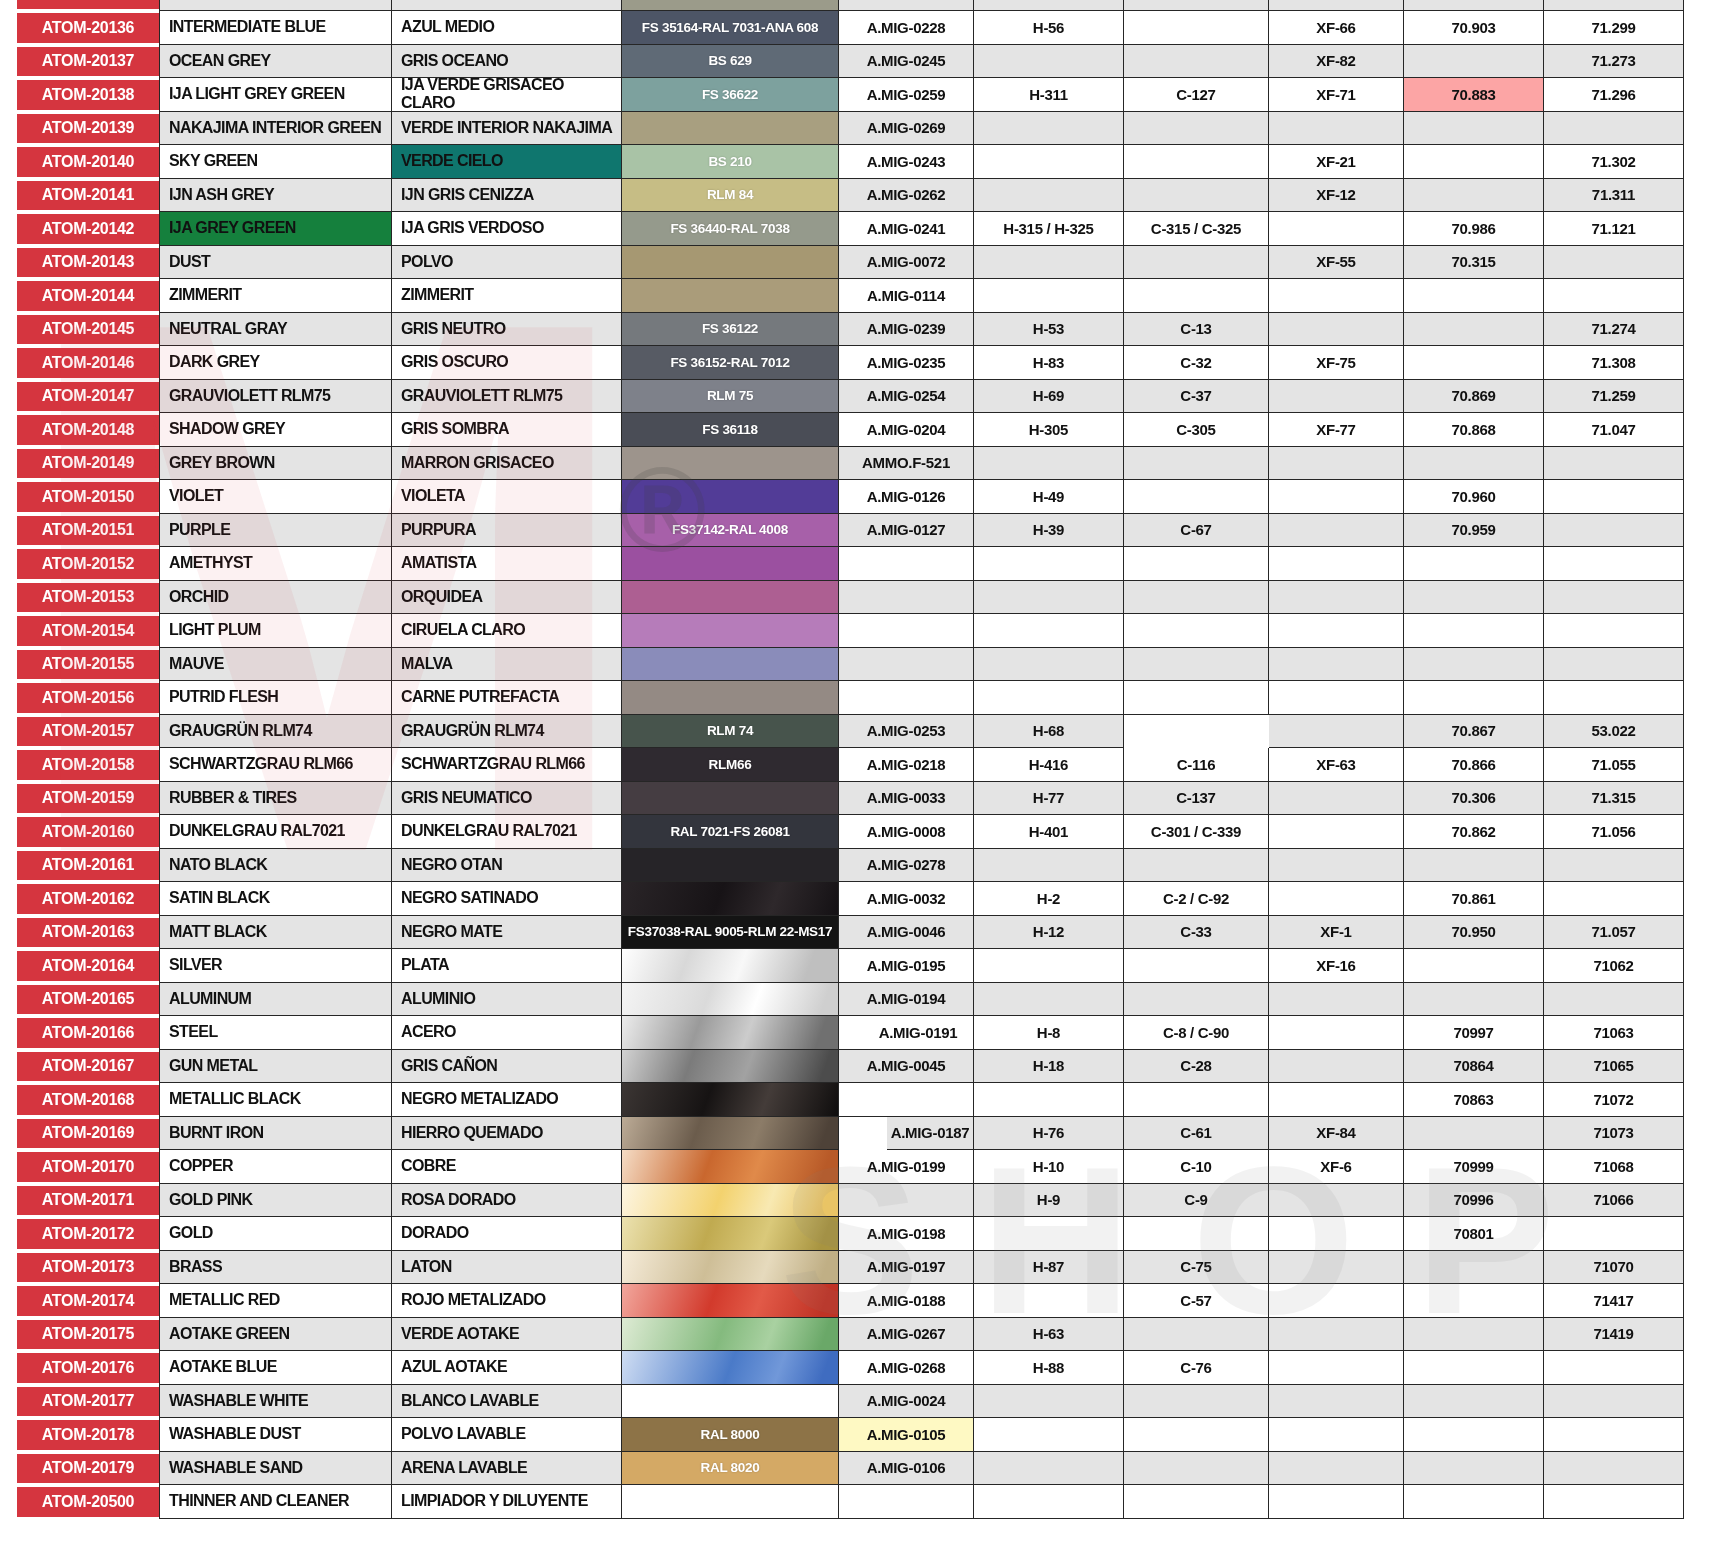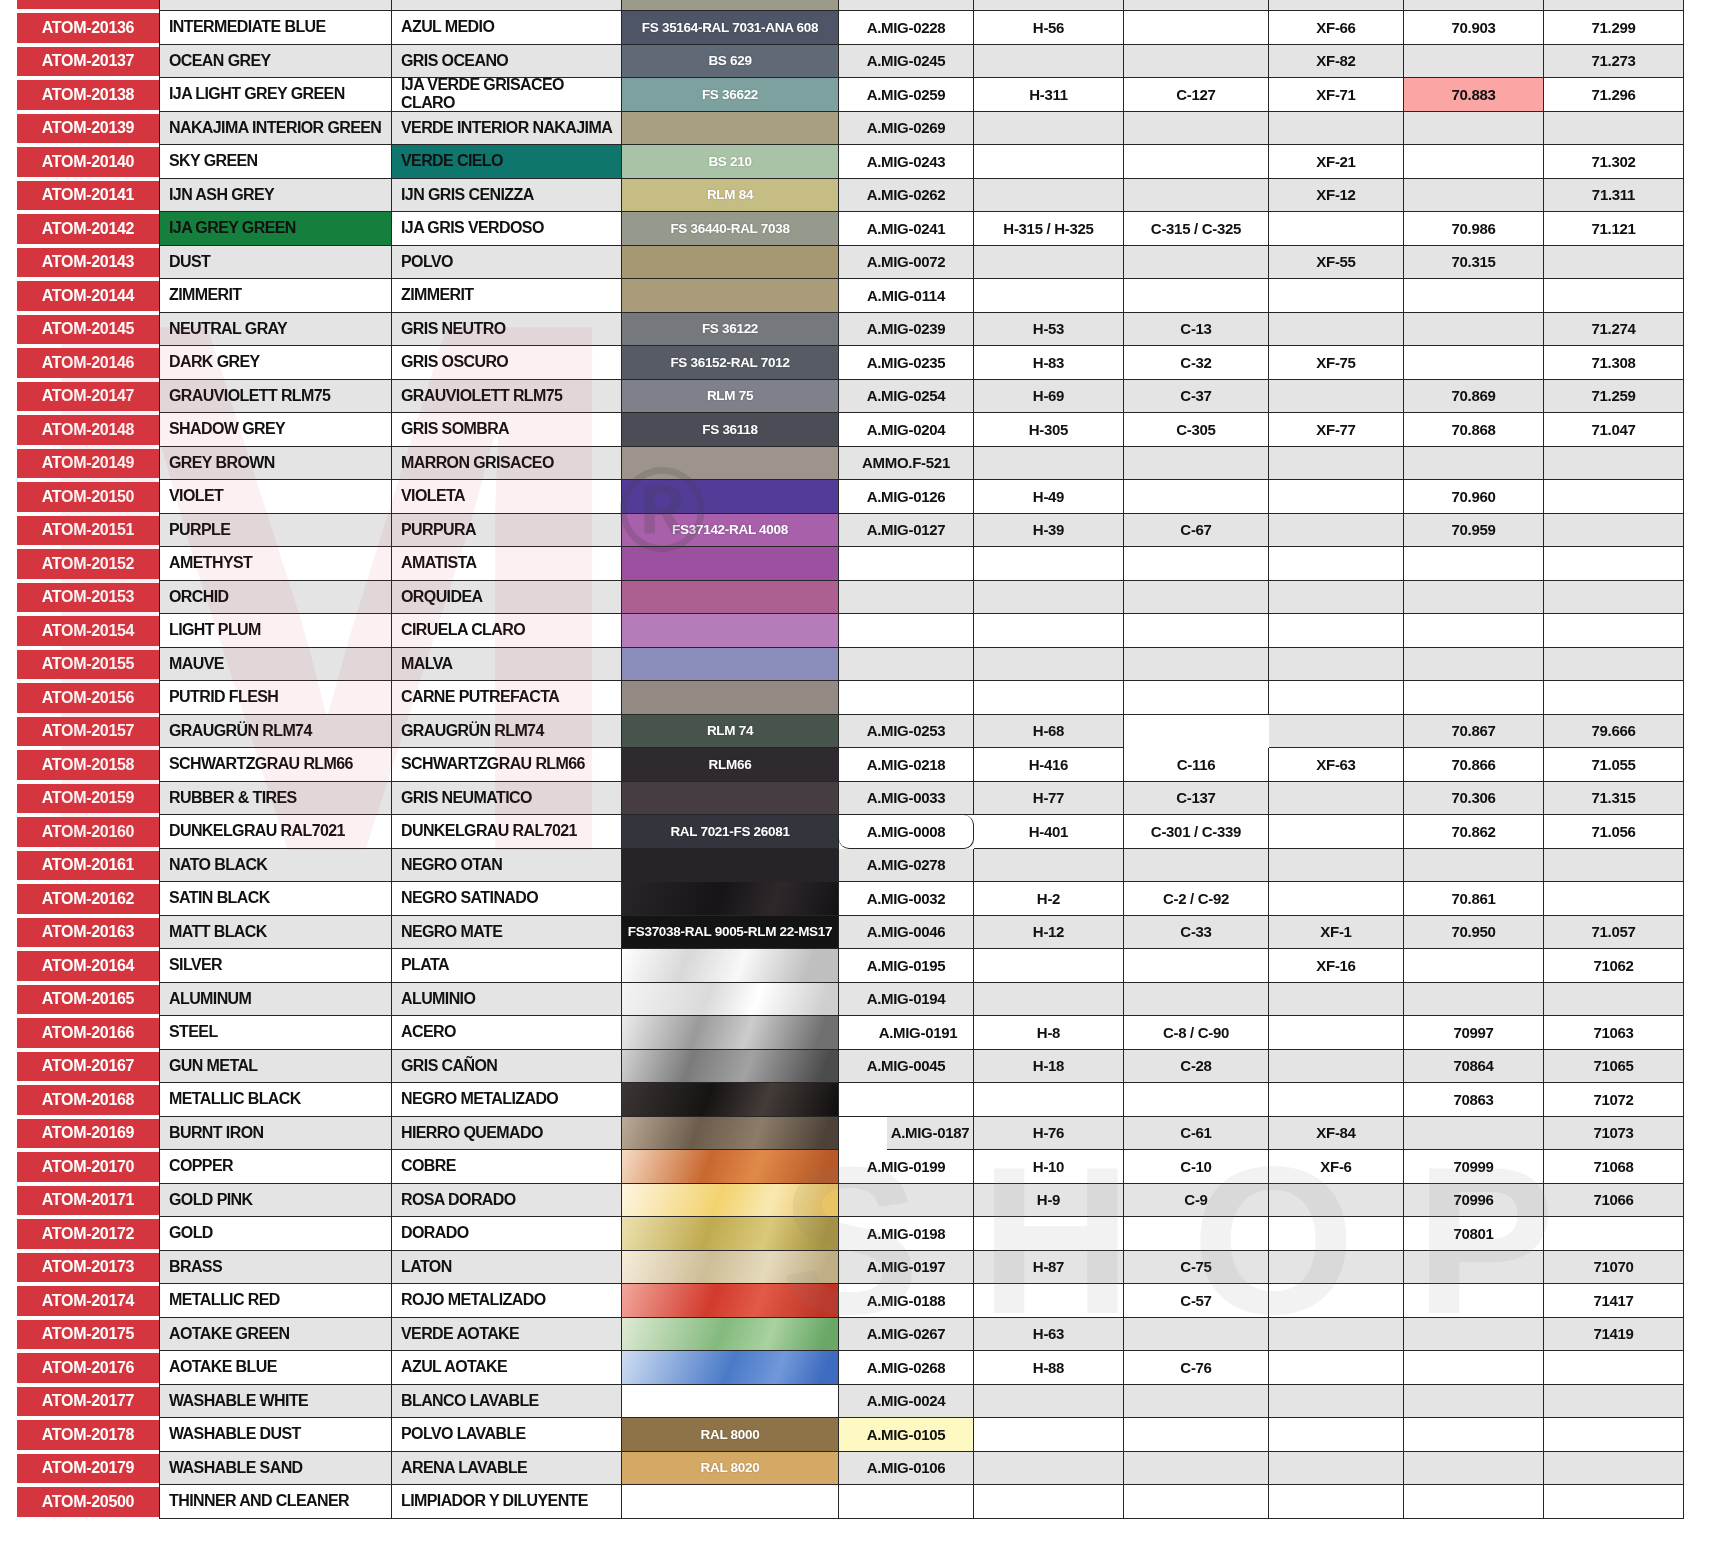--- a/index.html
+++ b/index.html
@@ -289,21 +289,21 @@
 
   <div class="cell c-code">ATOM-20157</div>
   <div class="cell c-en" style="background: rgb(228, 228, 228);">GRAUGRÜN RLM74</div>
   <div class="cell c-es" style="background: rgb(228, 228, 228);">GRAUGRÜN RLM74</div>
   <div class="cell c-sw" style="background: rgb(71, 84, 76);">RLM 74</div>
   <div class="cell c-amig" style="background: rgb(228, 228, 228);">A.MIG-0253</div>
   <div class="cell c-h" style="background: rgb(228, 228, 228);">H-68</div>
   <div class="cell c-c" style="background: rgb(228, 228, 228); margin-top: 40px;">C-36</div>
   <div class="cell c-xf" style="background: rgb(228, 228, 228);"></div>
   <div class="cell c-v70" style="background: rgb(228, 228, 228);">70.867</div>
-  <div class="cell c-v71" style="background: rgb(228, 228, 228);">79.666</div>
+  <div class="cell c-v71" style="background: rgb(228, 228, 228);">53.022</div>
 
   <div class="cell c-code">ATOM-20158</div>
   <div class="cell c-en" style="background: rgb(255, 255, 255);">SCHWARTZGRAU RLM66</div>
   <div class="cell c-es" style="background: rgb(255, 255, 255);">SCHWARTZGRAU RLM66</div>
   <div class="cell c-sw" style="background: rgb(47, 42, 48);">RLM66</div>
   <div class="cell c-amig" style="background: rgb(255, 255, 255);">A.MIG-0218</div>
   <div class="cell c-h" style="background: rgb(255, 255, 255);">H-416</div>
   <div class="cell c-c" style="background: rgb(255, 255, 255);">C-116</div>
   <div class="cell c-xf" style="background: rgb(255, 255, 255);">XF-63</div>
   <div class="cell c-v70" style="background: rgb(255, 255, 255);">70.866</div>
@@ -317,21 +317,21 @@
   <div class="cell c-h" style="background: rgb(228, 228, 228);">H-77</div>
   <div class="cell c-c" style="background: rgb(228, 228, 228);">C-137</div>
   <div class="cell c-xf" style="background: rgb(228, 228, 228);"></div>
   <div class="cell c-v70" style="background: rgb(228, 228, 228);">70.306</div>
   <div class="cell c-v71" style="background: rgb(228, 228, 228);">71.315</div>
 
   <div class="cell c-code">ATOM-20160</div>
   <div class="cell c-en" style="background: rgb(255, 255, 255);">DUNKELGRAU RAL7021</div>
   <div class="cell c-es" style="background: rgb(255, 255, 255);">DUNKELGRAU RAL7021</div>
   <div class="cell c-sw" style="background: rgb(51, 53, 61);">RAL 7021-FS 26081</div>
-  <div class="cell c-amig" style="background: rgb(255, 255, 255); border-radius: 10px;">A.MIG-0008</div>
+  <div class="cell c-amig" style="background: rgb(255, 255, 255);">A.MIG-0008</div>
   <div class="cell c-h" style="background: rgb(255, 255, 255);">H-401</div>
   <div class="cell c-c" style="background: rgb(255, 255, 255);">C-301 / C-339</div>
   <div class="cell c-xf" style="background: rgb(255, 255, 255);"></div>
   <div class="cell c-v70" style="background: rgb(255, 255, 255);">70.862</div>
   <div class="cell c-v71" style="background: rgb(255, 255, 255);">71.056</div>
 
   <div class="cell c-code">ATOM-20161</div>
   <div class="cell c-en" style="background: rgb(228, 228, 228);">NATO BLACK</div>
   <div class="cell c-es" style="background: rgb(228, 228, 228);">NEGRO OTAN</div>
   <div class="cell c-sw" style="background: rgb(38, 36, 40);"></div>

